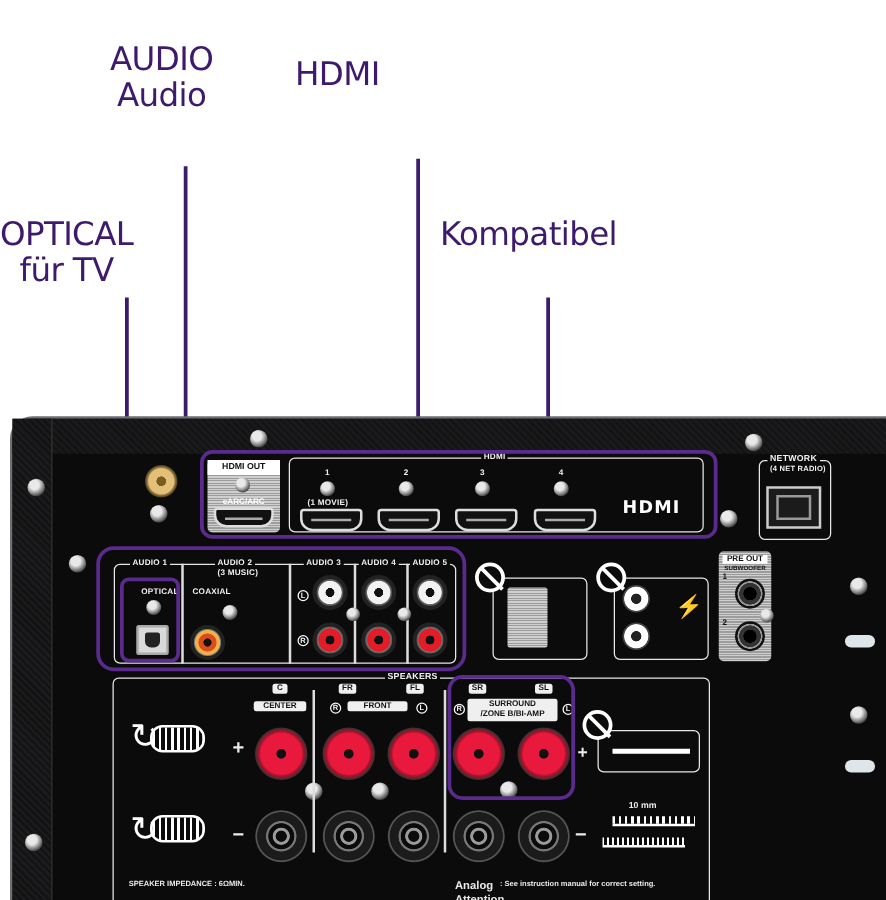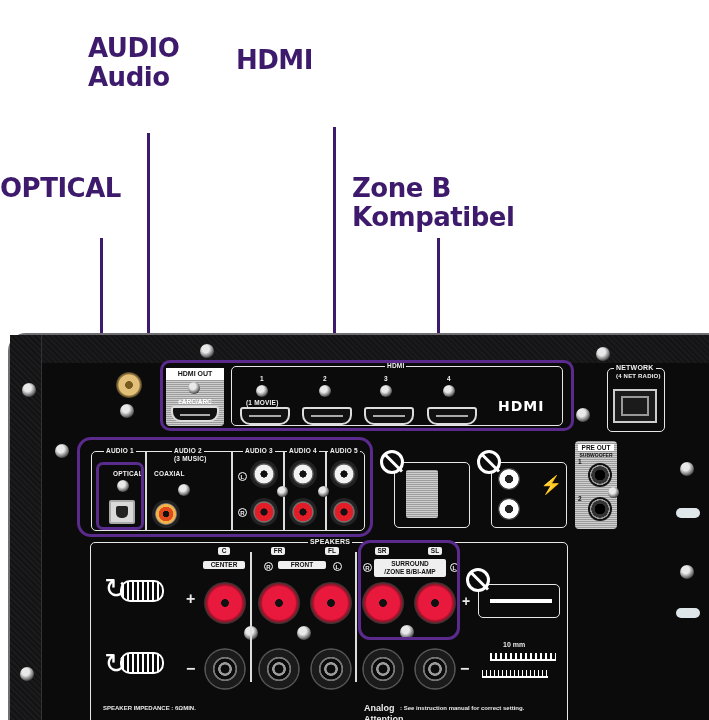--- a/index.html
+++ b/index.html
@@ -3,21 +3,22 @@
 <meta charset="utf-8">
 <style>
   * { box-sizing: border-box; margin: 0; padding: 0; }
   html, body { width: 709px; height: 720px; overflow: hidden; background: #ffffff; }
   body { position: relative; font-family: "Liberation Sans", sans-serif; }
 
   .callout {
     position: absolute;
     color: #3d1a6b;
     font-family: "DejaVu Sans", sans-serif;
-    font-weight: bold;
+    font-weight: normal;
+    text-align: center;
     line-height: 1.12;
     letter-spacing: -0.5px;
     white-space: nowrap;
   }
   .callout span { display: block; }
   .vline { position: absolute; width: 3px; background: #3d1a6b; }
   .watermark { position: absolute; right: 4px; top: 2px; font-size: 4px; color: #bbb; }
 
   .chassis {
     position: absolute; left: 8px; top: 333px; width: 720px; height: 420px;
@@ -79,25 +80,25 @@
 </div>
 <div class="vline" style="left:147px; top:133px; height:320px;"></div>
 
 <div class="callout" style="left:236px; top:46px; font-size:26px;">
   <span>HDMI</span>
 </div>
 <div class="vline" style="left:333px; top:127px; height:238px;"></div>
 
 <div class="callout" style="left:0px; top:174px; font-size:26px;">
   <span>OPTICAL</span>
+  <span>für TV</span>
 </div>
 <div class="vline" style="left:100px; top:238px; height:230px;"></div>
 
 <div class="callout" style="left:352px; top:174px; font-size:26px;">
-  <span>Zone B</span>
   <span>Kompatibel</span>
 </div>
 <div class="vline" style="left:437px; top:238px; height:308px;"></div>
 
 <div class="chassis">
   <div class="chassis-top"></div>
   <div class="chassis-side"></div>
 </div>
 
 <div class="screw" style="left:200px; top:344px;"></div>

